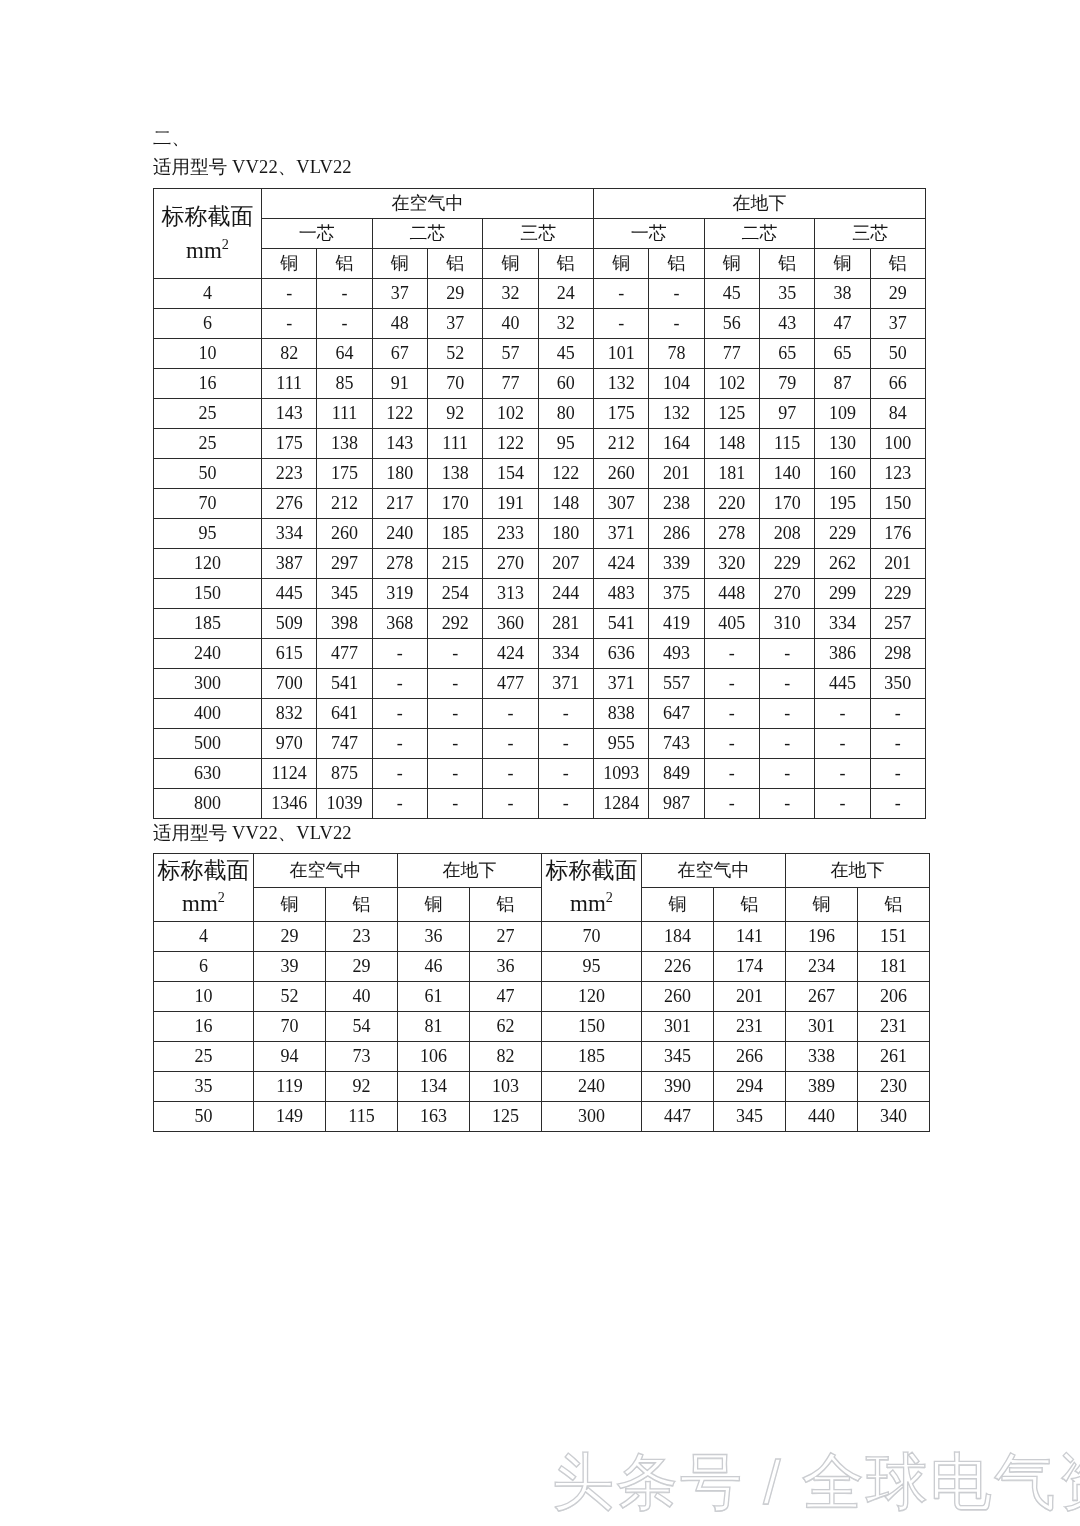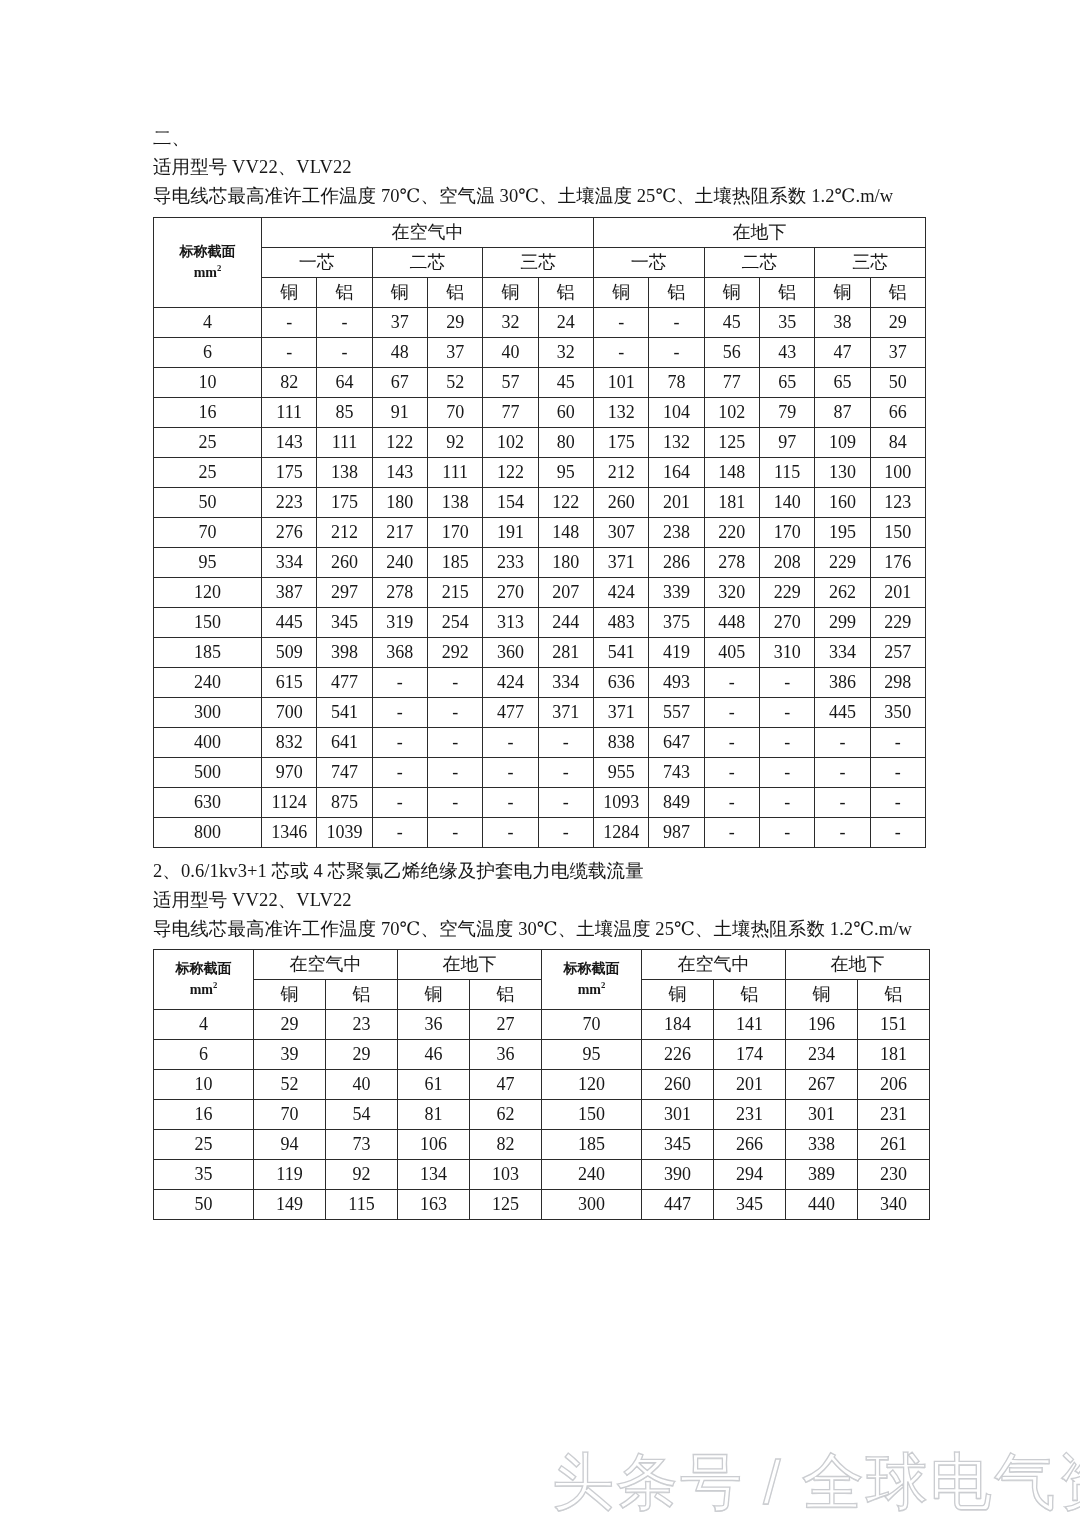--- a/index.html
+++ b/index.html
@@ -59,23 +59,22 @@
     height: 29px;
     line-height: 1.05;
     overflow: hidden;
     white-space: nowrap;
   }
   .tbl th { font-size: 18px; }
   .tbl .hdr-grp { height: 28px; }
   .tbl .hdr-core { height: 28px; font-family: Liberation Serif, serif; }
   .tbl .hdr-mat { height: 29px; }
   .tbl .stub {
-    font-size: 14px;
+    font-size: 23px;
     line-height: 1.45;
-    font-weight: bold;
   }
   .tbl .stub .l1 { display: block; }
   .tbl .stub .l2 { display: block; }
 
   .t1 { width: 772px; }
   .t2 { width: 772px; margin-top: 5px; }
 
   .sec2-head { margin-top: 9px; }
 
   
@@ -101,21 +100,20 @@
 </head>
 <body>
 
 <div class="page">
 
   <div class="content">
 
     <div class="line">二、</div>
 
     <div class="line">适用型号 VV22、VLV22</div>
-    <div class="line">导电线芯最高准许工作温度 70℃、空气温 30℃、土壤温度 25℃、土壤热阻系数 1.2℃.m/w</div>
 
     <table class="tbl t1" id="table1">
       <colgroup>
         <col style="width:108px">
         <col span="12" style="width:55.33px">
       </colgroup>
       <thead>
           <tr class="hdr-grp">
             <th rowspan="3" class="stub">
               <span class="l1">标称截面</span>
@@ -414,23 +412,21 @@
             <td>1284</td>
             <td>987</td>
             <td>-</td>
             <td>-</td>
             <td>-</td>
             <td>-</td>
           </tr>
         </tbody>
     </table>
 
-    <div class="line sec2-head">2、0.6/1kv3+1 芯或 4 芯聚氯乙烯绝缘及护套电力电缆载流量</div>
     <div class="line">适用型号 VV22、VLV22</div>
-    <div class="line">导电线芯最高准许工作温度 70℃、空气温度 30℃、土壤温度 25℃、土壤热阻系数 1.2℃.m/w</div>
 
     <table class="tbl t2" id="table2">
       <colgroup>
         <col style="width:100px">
         <col span="4" style="width:72px">
         <col style="width:100px">
         <col span="4" style="width:72px">
       </colgroup>
       <thead>
           <tr class="hdr-grp">

